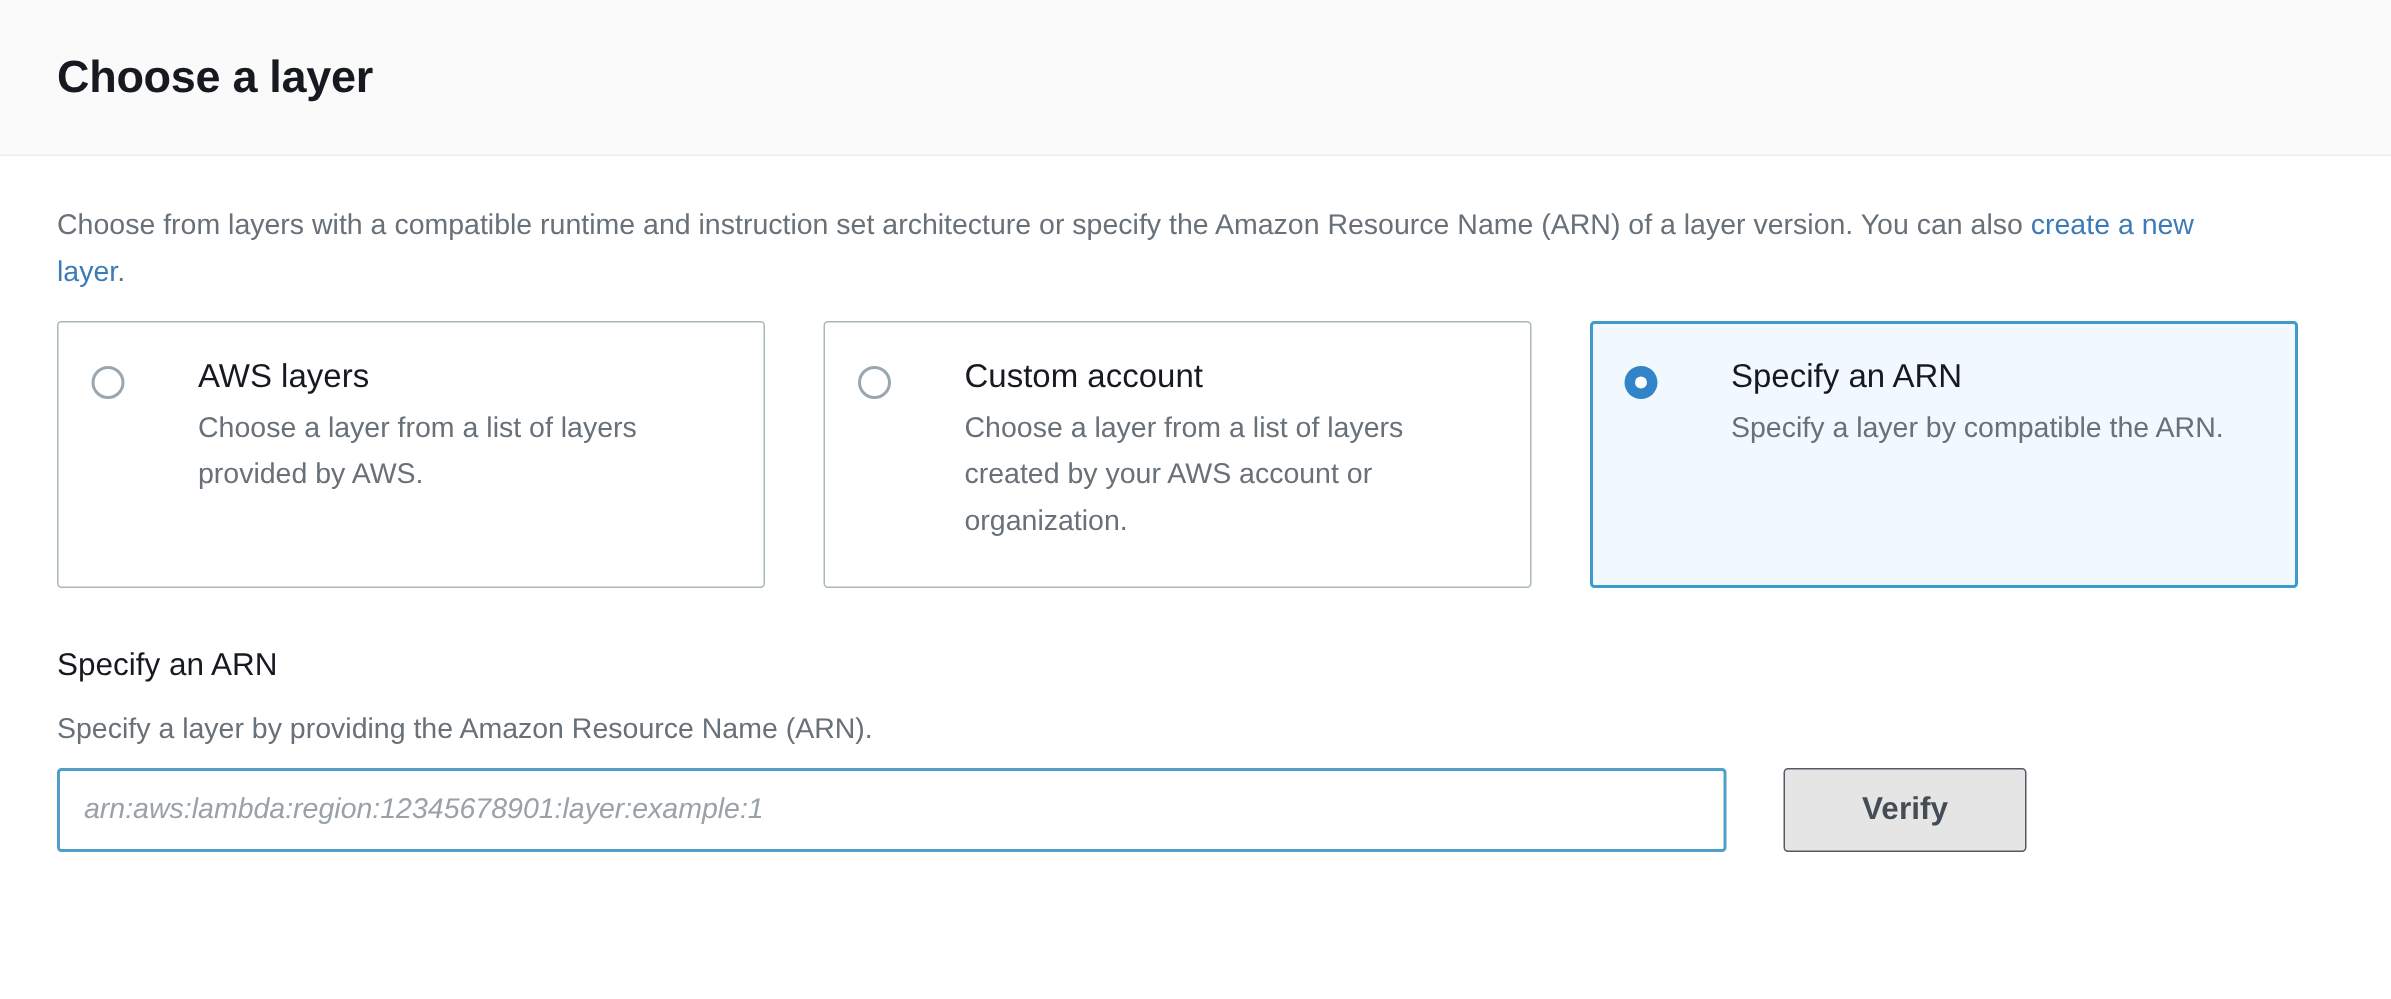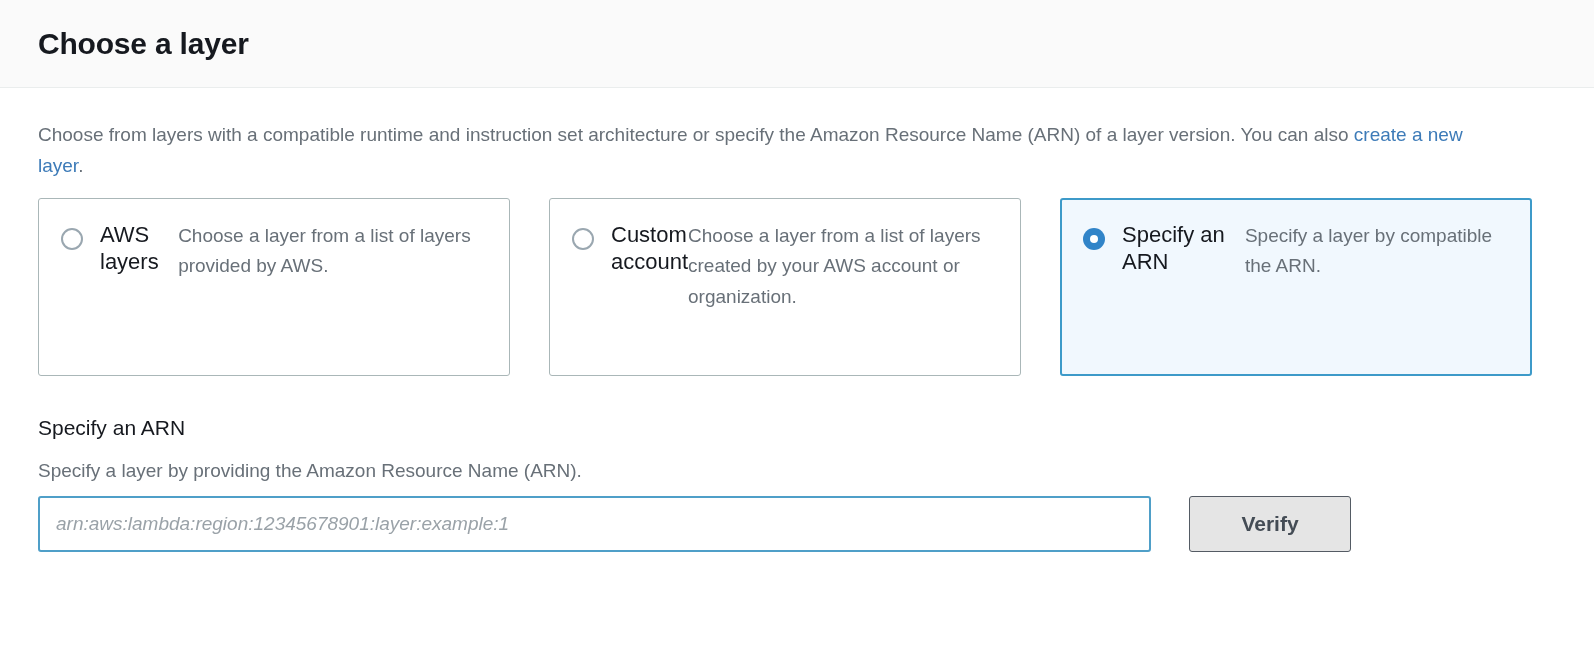--- a/index.html
+++ b/index.html
@@ -10,21 +10,21 @@
     width: 1594px;
     height: 666px;
     background: #ffffff;
     font-family: "Liberation Sans", sans-serif;
     color: #16191f;
     overflow: hidden;
   }
 
   
   .panel-header {
-    height: 88px;
+    height: 104px;
     background: #fafafa;
     border-bottom: 1px solid #eaeded;
     display: flex;
     align-items: center;
     padding: 0 38px;
     box-sizing: border-box;
   }
   .panel-title {
     font-size: 30px;
     font-weight: bold;
@@ -111,21 +111,21 @@
     position: absolute;
     left: 50%;
     top: 50%;
     width: 8px;
     height: 8px;
     margin: -4px 0 0 -4px;
     border-radius: 50%;
     background: #ffffff;
   }
 
-  .radio-text { display: flex; flex-direction: row; }
+  .radio-text { display: flex; flex-direction: column; margin-left: 32px; }
   .radio-title {
     font-size: 22px;
     color: #16191f;
     line-height: 1.25;
     margin-bottom: 7px;
   }
   .radio-desc {
     font-size: 19px;
     line-height: 1.62;
     color: #687078;

